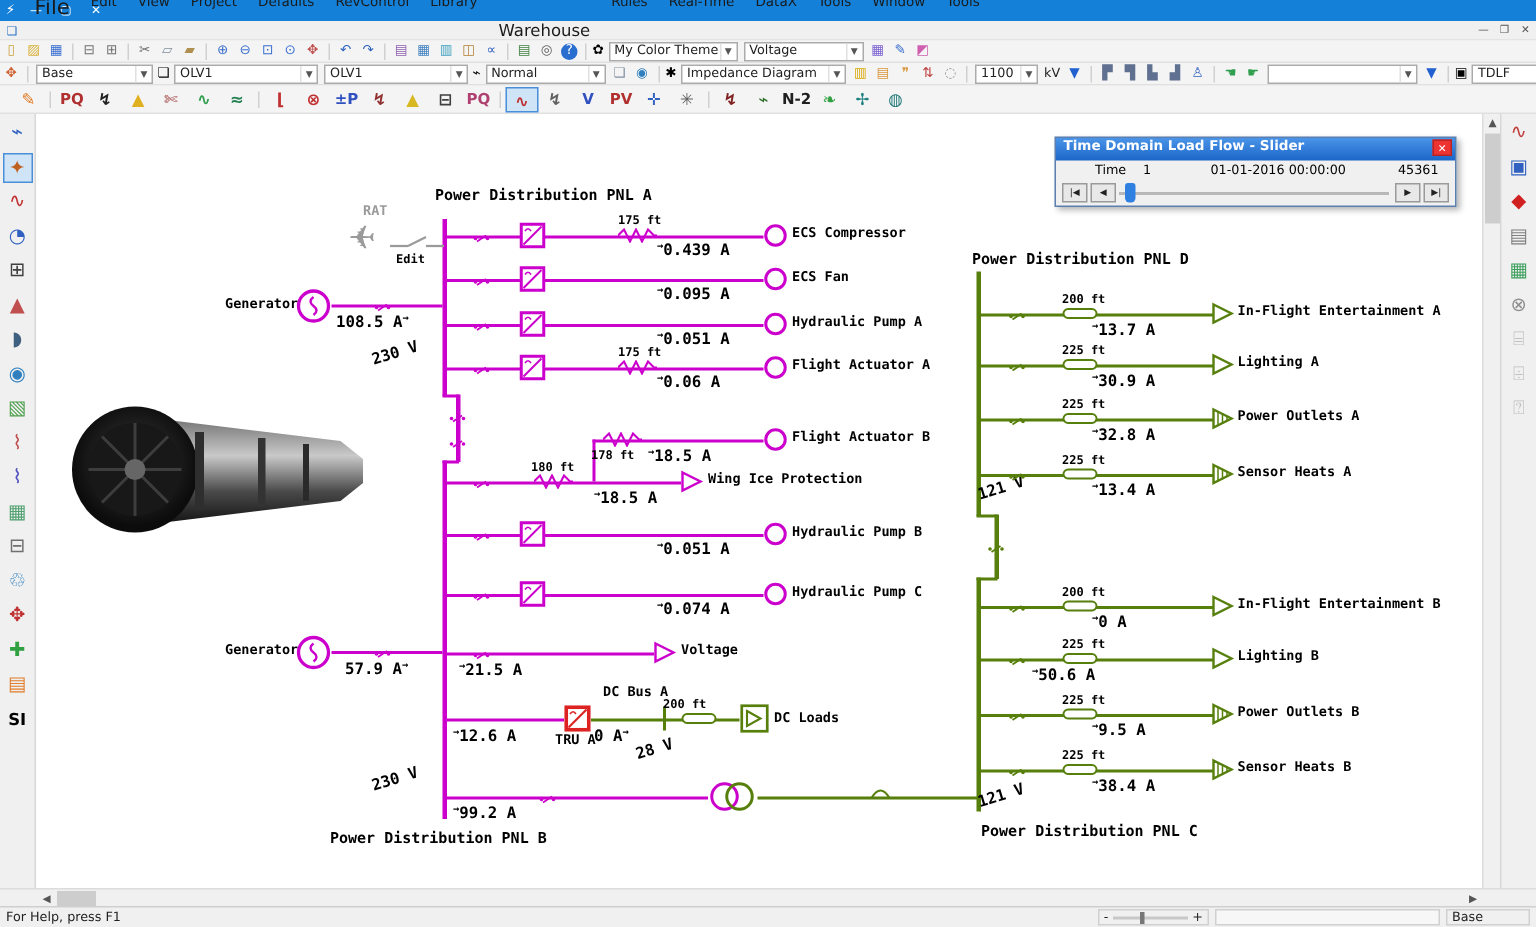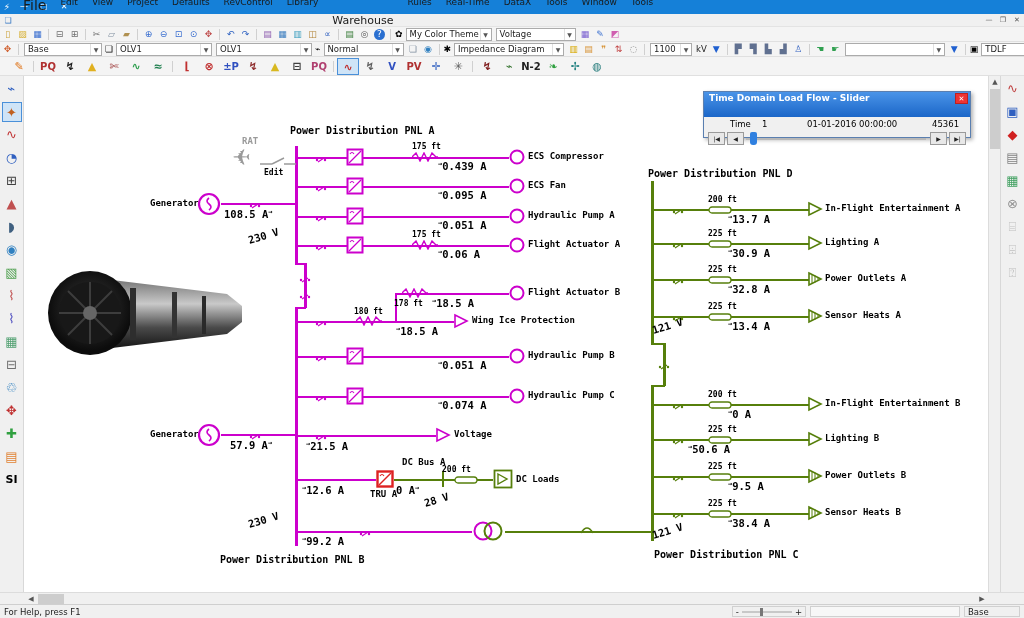--- a/index.html
+++ b/index.html
@@ -61,21 +61,21 @@
   .t-label { font-size:9px; }
   .t-val { font-size:10.5px; }
   .t-ft { font-size:8px; font-weight:bold; }
   .t-rot { transform:rotate(-17deg); transform-origin:left bottom; }
   .t-gray { color:#9a9a9a; }
   .varrow { font-size:7px; vertical-align:4px; }
   .dsym { position:absolute; }
 
   
   #slider-dialog { left:703px; top:91px; width:268px; height:47px; background:#f0f0f0; border:1px solid #5a7fb0; box-shadow:2px 2px 4px rgba(0,0,0,.3); z-index:20; }
-  #slider-dialog .dlg-title { height:25px; background:linear-gradient(#4a94e8,#1b66c8); color:#fff; font-size:9px; font-weight:bold; padding:1px 0 0 5px; position:relative; }
+  #slider-dialog .dlg-title { height:15px; background:linear-gradient(#4a94e8,#1b66c8); color:#fff; font-size:9px; font-weight:bold; padding:1px 0 0 5px; position:relative; }
   #slider-dialog .dlg-close { position:absolute; right:2px; top:1px; width:13px; height:11px; background:#e33; color:#fff; font-size:7px; text-align:center; line-height:11px; border:1px solid #b22; }
   .dlg-row { position:relative; height:13px; font-size:8.5px; }
   .dlg-row span { position:absolute; top:2px; }
   .dlg-slider { position:relative; height:18px; }
   .dlg-btn { position:absolute; top:2px; width:17px; height:13px; background:#e8e8e8; border:1px solid #9a9a9a; font-size:6px; text-align:center; line-height:12px; color:#222; }
   .dlg-track { position:absolute; left:42px; right:44px; top:8px; height:2px; background:#b8b8b8; }
   .dlg-thumb { position:absolute; left:46px; top:2px; width:7px; height:13px; background:#2f80e0; border-radius:2px 2px 3px 3px; }
 </style>
 </head>
 <body>

